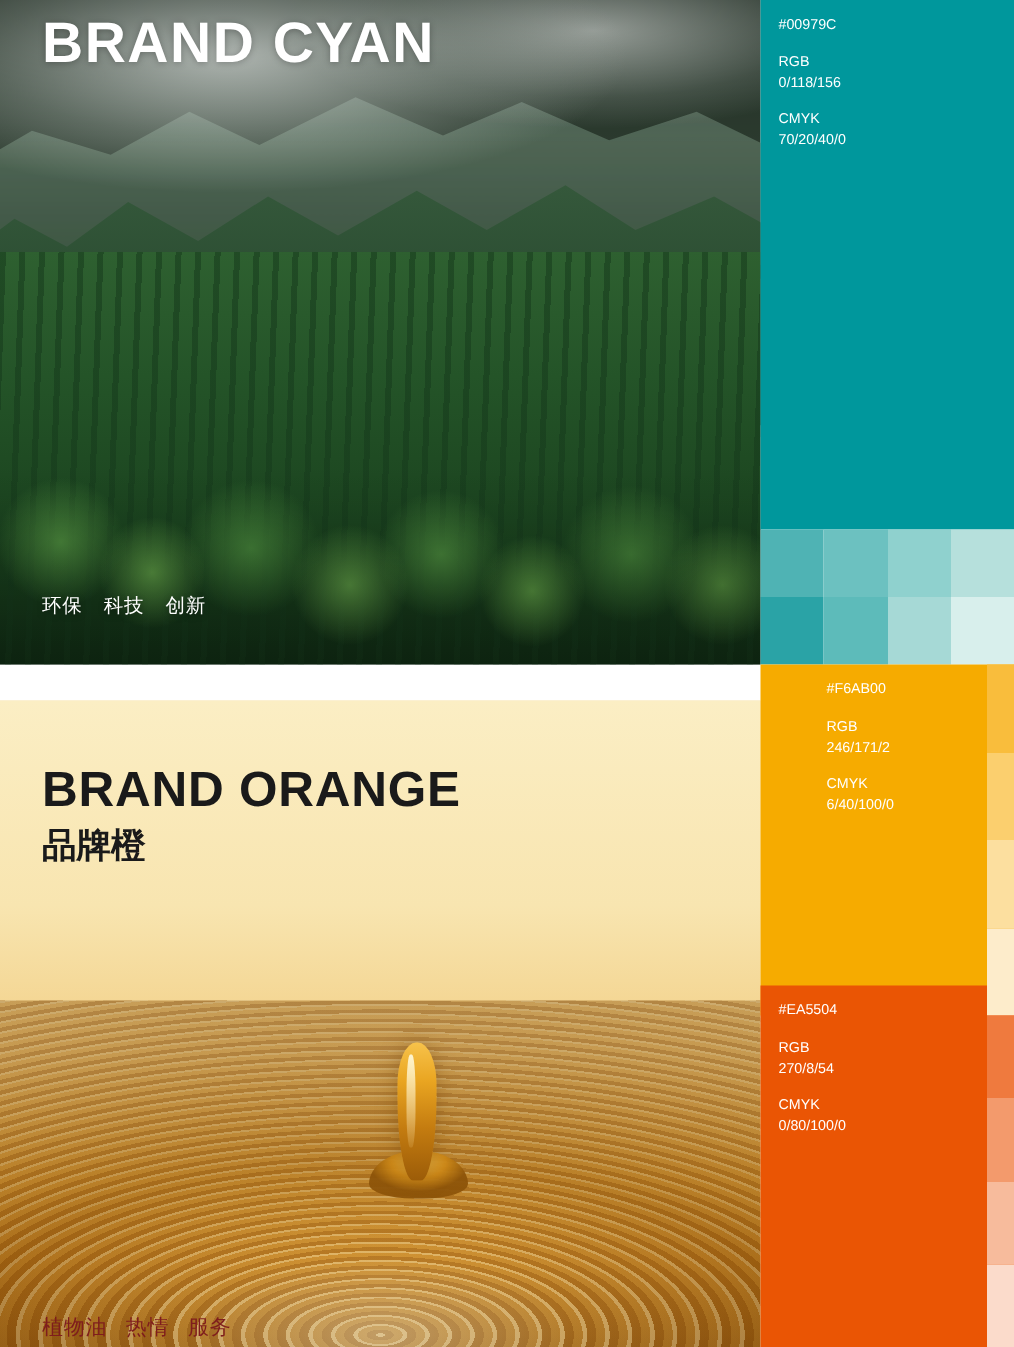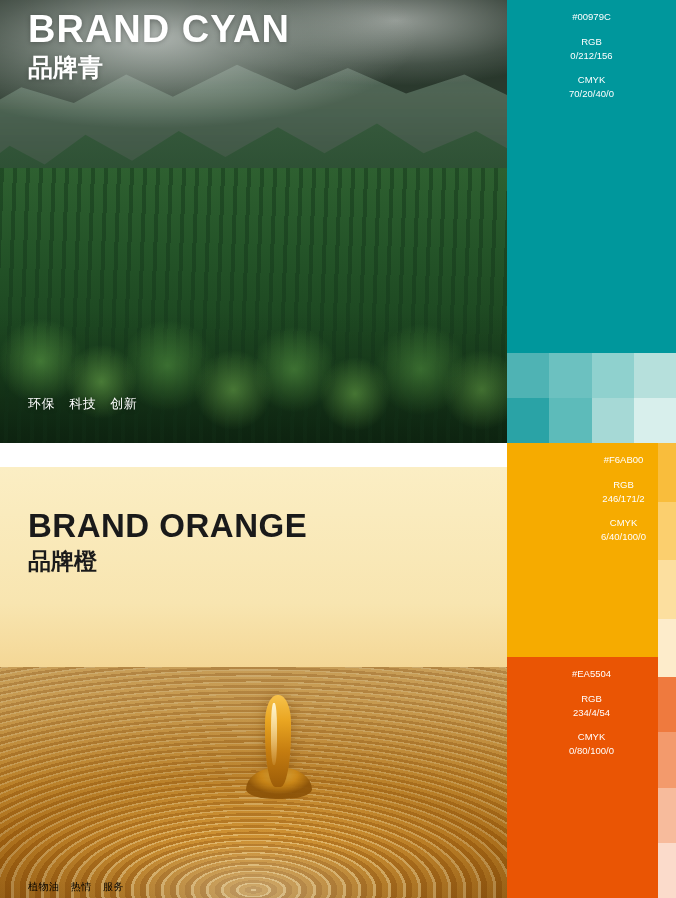--- a/index.html
+++ b/index.html
@@ -227,28 +227,27 @@
     color: #1a1a1a;
     line-height: 1.0;
     margin: 0;
   }
   .title-cn-dark {
     font-size: 23px;
     font-weight: bold;
     color: #1a1a1a;
     line-height: 1.0;
     margin: 10px 0 0 0;
-    font-family: Liberation Mono, monospace;
   }
   .keywords-bottom {
     position: absolute;
     left: 28px; bottom: 28px;
     z-index: 5;
-    color: #000000;
-    font-size: 10px;
+    color: #7f1d1d;
+    font-size: 14px;
     letter-spacing: 0.5px;
   }
   .keywords-bottom span { margin-right: 8px; }
 
   
   .swatch-orange {
     position: absolute;
     left: 507px; top: 443px;
     width: 169px;
     height: 234px;
@@ -268,58 +267,57 @@
     flex-direction: column;
   }
   .tint-col > div { flex: 1 1 auto; }
   .tint-col-orange {
     left: 658px; top: 443px; height: 234px;
   }
   .tint-col-red {
     left: 658px; top: 677px; height: 221px;
   }
 
-  .swatch-pad { padding-top: 10px; text-align: center; }
+  .swatch-pad { padding-top: 10px; }
 </style>
 </head>
 <body>
 
 <div class="page">
 
   <div class="section-top">
 
     <div class="photo-forest">
       <div class="forest-sky"></div>
       <div class="forest-hill-far"></div>
       <div class="forest-mist"></div>
       <div class="forest-hill-mid"></div>
       <div class="forest-trees"></div>
       <div class="forest-canopy"></div>
       <div class="forest-dark-vignette"></div>
     </div>
 
     <div class="top-title-block">
       <h1 class="title-en">BRAND CYAN</h1>
-      <h2 class="title-cn">品牌青</h2>
     </div>
 
     <div class="keywords-top">
       <span>环保</span>
       <span>科技</span>
       <span>创新</span>
     </div>
 
     <div class="swatch-cyan" style="background: rgb(0, 151, 156);">
       <div class="swatch-info swatch-pad">
         <div class="row hex">
           <div>#00979C</div>
         </div>
         <div class="row">
           <div>RGB</div>
-          <div>0/212/156</div>
+          <div>0/118/156</div>
         </div>
         <div class="row">
           <div>CMYK</div>
           <div>70/20/40/0</div>
         </div>
       </div>
     </div>
 
     <div class="tint-grid-cyan" id="tint-grid-cyan">
         <div style="background: rgb(79, 179, 180);"></div>
@@ -373,21 +371,21 @@
     </div>
   </div>
 
   <div class="swatch-red" style="background: rgb(234, 85, 4);">
     <div class="swatch-info swatch-pad">
       <div class="row hex">
         <div>#EA5504</div>
       </div>
       <div class="row">
         <div>RGB</div>
-        <div>234/4/54</div>
+        <div>270/8/54</div>
       </div>
       <div class="row">
         <div>CMYK</div>
         <div>0/80/100/0</div>
       </div>
     </div>
   </div>
 
   <div class="tint-col tint-col-orange" id="tint-col-orange">
       <div style="background: rgb(249, 189, 60);"></div>

